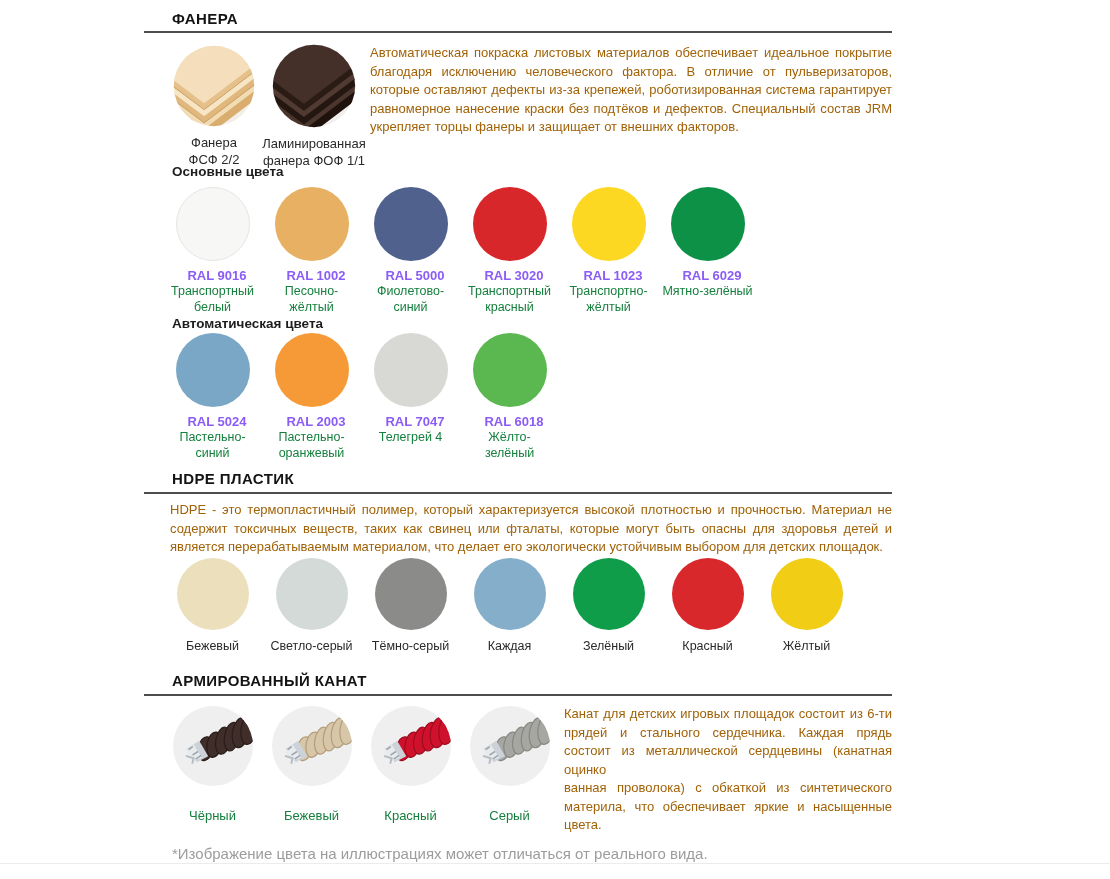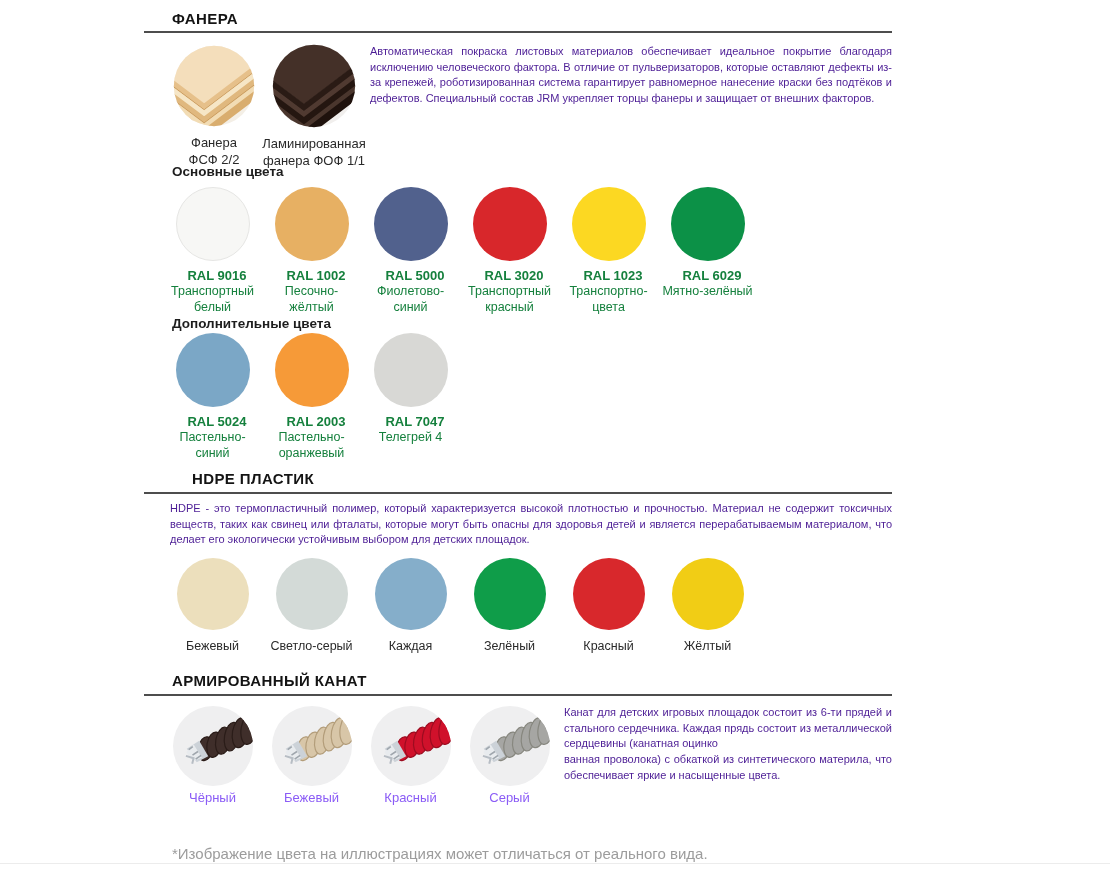--- a/index.html
+++ b/index.html
@@ -1,33 +1,33 @@
 <!DOCTYPE html>
 <html><head>
 <meta charset="utf-8">
 <style>
   html,body{margin:0;padding:0;background:#ffffff;}
   body{width:1110px;height:879px;position:relative;overflow:hidden;
        font-family:"Liberation Sans","DejaVu Sans",sans-serif;color:#222;}
   .h2{position:absolute;font-size:15px;font-weight:bold;color:#141414;letter-spacing:.4px;}
   .rule{position:absolute;left:144px;width:748px;height:0;border-top:2px solid #4d4d4d;}
-  .para{position:absolute;text-align:justify;color:#4c1d95;font-size:11px;line-height:1.43;}
+  .para{position:absolute;text-align:justify;color:#a16207;font-size:13px;line-height:1.43;}
   .pre{white-space:pre-line;}
   .seclabel{position:absolute;font-size:13.5px;font-weight:600;color:#1d1d1d;}
   .row{position:absolute;display:flex;}
   .col{width:99px;display:flex;flex-direction:column;align-items:center;}
   .dot{border-radius:50%;border:1px solid transparent;box-sizing:border-box;}
   .d74{width:74px;height:74px;}
   .d72{width:72px;height:72px;}
-  .code{margin-top:7px;font-weight:bold;font-size:13px;color:#15803d;padding-left:9px;}
+  .code{margin-top:7px;font-weight:bold;font-size:13px;color:#8b5cf6;padding-left:9px;}
   .cname{font-size:12.5px;color:#15803d;text-align:center;line-height:1.28;white-space:pre-line;}
   .hname{margin-top:9px;font-size:12.5px;color:#2a2a2a;}
   .fig{position:absolute;display:flex;flex-direction:column;align-items:center;}
   .fig-label{margin-top:8px;font-size:13px;color:#2a2a2a;text-align:center;line-height:1.3;white-space:pre-line;}
-  .rope-label{margin-top:4px;font-size:13px;color:#8b5cf6;}
+  .rope-label{margin-top:22px;font-size:13px;color:#15803d;}
   .footnote{position:absolute;left:172px;top:845px;font-size:15px;color:#9c9c9c;}
   .bottom-line{position:absolute;left:0;top:863px;width:1110px;height:1px;background:#ececec;}
 </style>
 </head>
 <body>
 
 <div class="h2" style="left:172px;top:10px;">ФАНЕРА</div>
 <div class="rule" style="top:31px;"></div>
 
 <div class="fig" style="left:160px;top:45px;width:108px;">
@@ -100,65 +100,75 @@
   <div class="col">
     <div class="dot d74" style="background-color: rgb(216, 39, 43);"></div>
     <div class="code">RAL 3020</div>
     <div class="cname">Транспортный
 красный</div>
   </div>
   <div class="col">
     <div class="dot d74" style="background-color: rgb(252, 216, 34);"></div>
     <div class="code">RAL 1023</div>
     <div class="cname">Транспортно-
-цвета</div>
+жёлтый</div>
   </div>
   <div class="col">
     <div class="dot d74" style="background-color: rgb(12, 145, 71);"></div>
     <div class="code">RAL 6029</div>
     <div class="cname">Мятно-зелёный</div>
   </div>
 </div>
 
-<div class="seclabel" style="left:172px;top:316px;">Дополнительные цвета</div>
+<div class="seclabel" style="left:172px;top:316px;">Автоматическая цвета</div>
 
 <div class="row" style="left:163px;top:333px;">
   <div class="col">
     <div class="dot d74" style="background-color: rgb(123, 167, 198);"></div>
     <div class="code">RAL 5024</div>
     <div class="cname">Пастельно-
 синий</div>
   </div>
   <div class="col">
     <div class="dot d74" style="background-color: rgb(246, 154, 56);"></div>
     <div class="code">RAL 2003</div>
     <div class="cname">Пастельно-
 оранжевый</div>
   </div>
   <div class="col">
     <div class="dot d74" style="background-color: rgb(216, 216, 213);"></div>
     <div class="code">RAL 7047</div>
     <div class="cname">Телегрей 4</div>
   </div>
-</div>
-
-<div class="h2" style="left:172px;top:470px;margin-left:20px;">HDPE ПЛАСТИК</div>
+  <div class="col">
+    <div class="dot d74" style="background-color: rgb(91, 184, 80);"></div>
+    <div class="code">RAL 6018</div>
+    <div class="cname">Жёлто-
+зелёный</div>
+  </div>
+</div>
+
+<div class="h2" style="left:172px;top:470px;">HDPE ПЛАСТИК</div>
 <div class="rule" style="top:492px;"></div>
 <div class="para" style="left:170px;top:501px;width:722px;">HDPE - это термопластичный полимер, который характеризуется высокой плотностью и прочностью. Материал не содержит токсичных веществ, таких как свинец или фталаты, которые могут быть опасны для здоровья детей и является перерабатываемым материалом, что делает его экологически устойчивым выбором для детских площадок.</div>
 
 <div class="row" style="left:163px;top:558px;">
   <div class="col">
     <div class="dot d72" style="background-color: rgb(236, 223, 188);"></div>
     <div class="hname">Бежевый</div>
   </div>
   <div class="col">
     <div class="dot d72" style="background-color: rgb(211, 218, 215);"></div>
     <div class="hname">Светло-серый</div>
   </div>
   <div class="col">
+    <div class="dot d72" style="background-color: rgb(139, 139, 137);"></div>
+    <div class="hname">Тёмно-серый</div>
+  </div>
+  <div class="col">
     <div class="dot d72" style="background-color: rgb(133, 174, 202);"></div>
     <div class="hname">Каждая</div>
   </div>
   <div class="col">
     <div class="dot d72" style="background-color: rgb(15, 157, 73);"></div>
     <div class="hname">Зелёный</div>
   </div>
   <div class="col">
     <div class="dot d72" style="background-color: rgb(216, 40, 44);"></div>
     <div class="hname">Красный</div>

